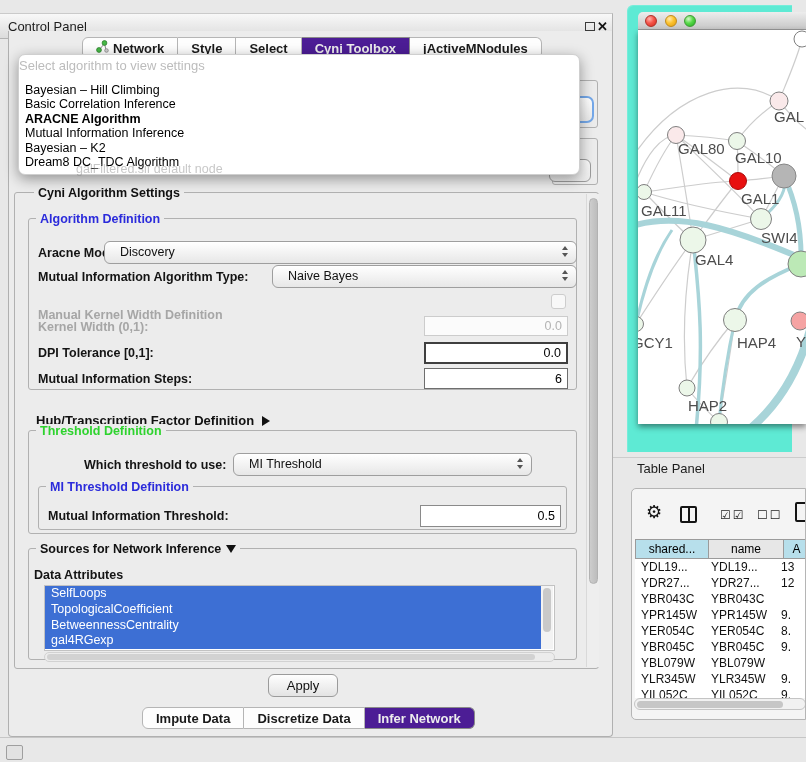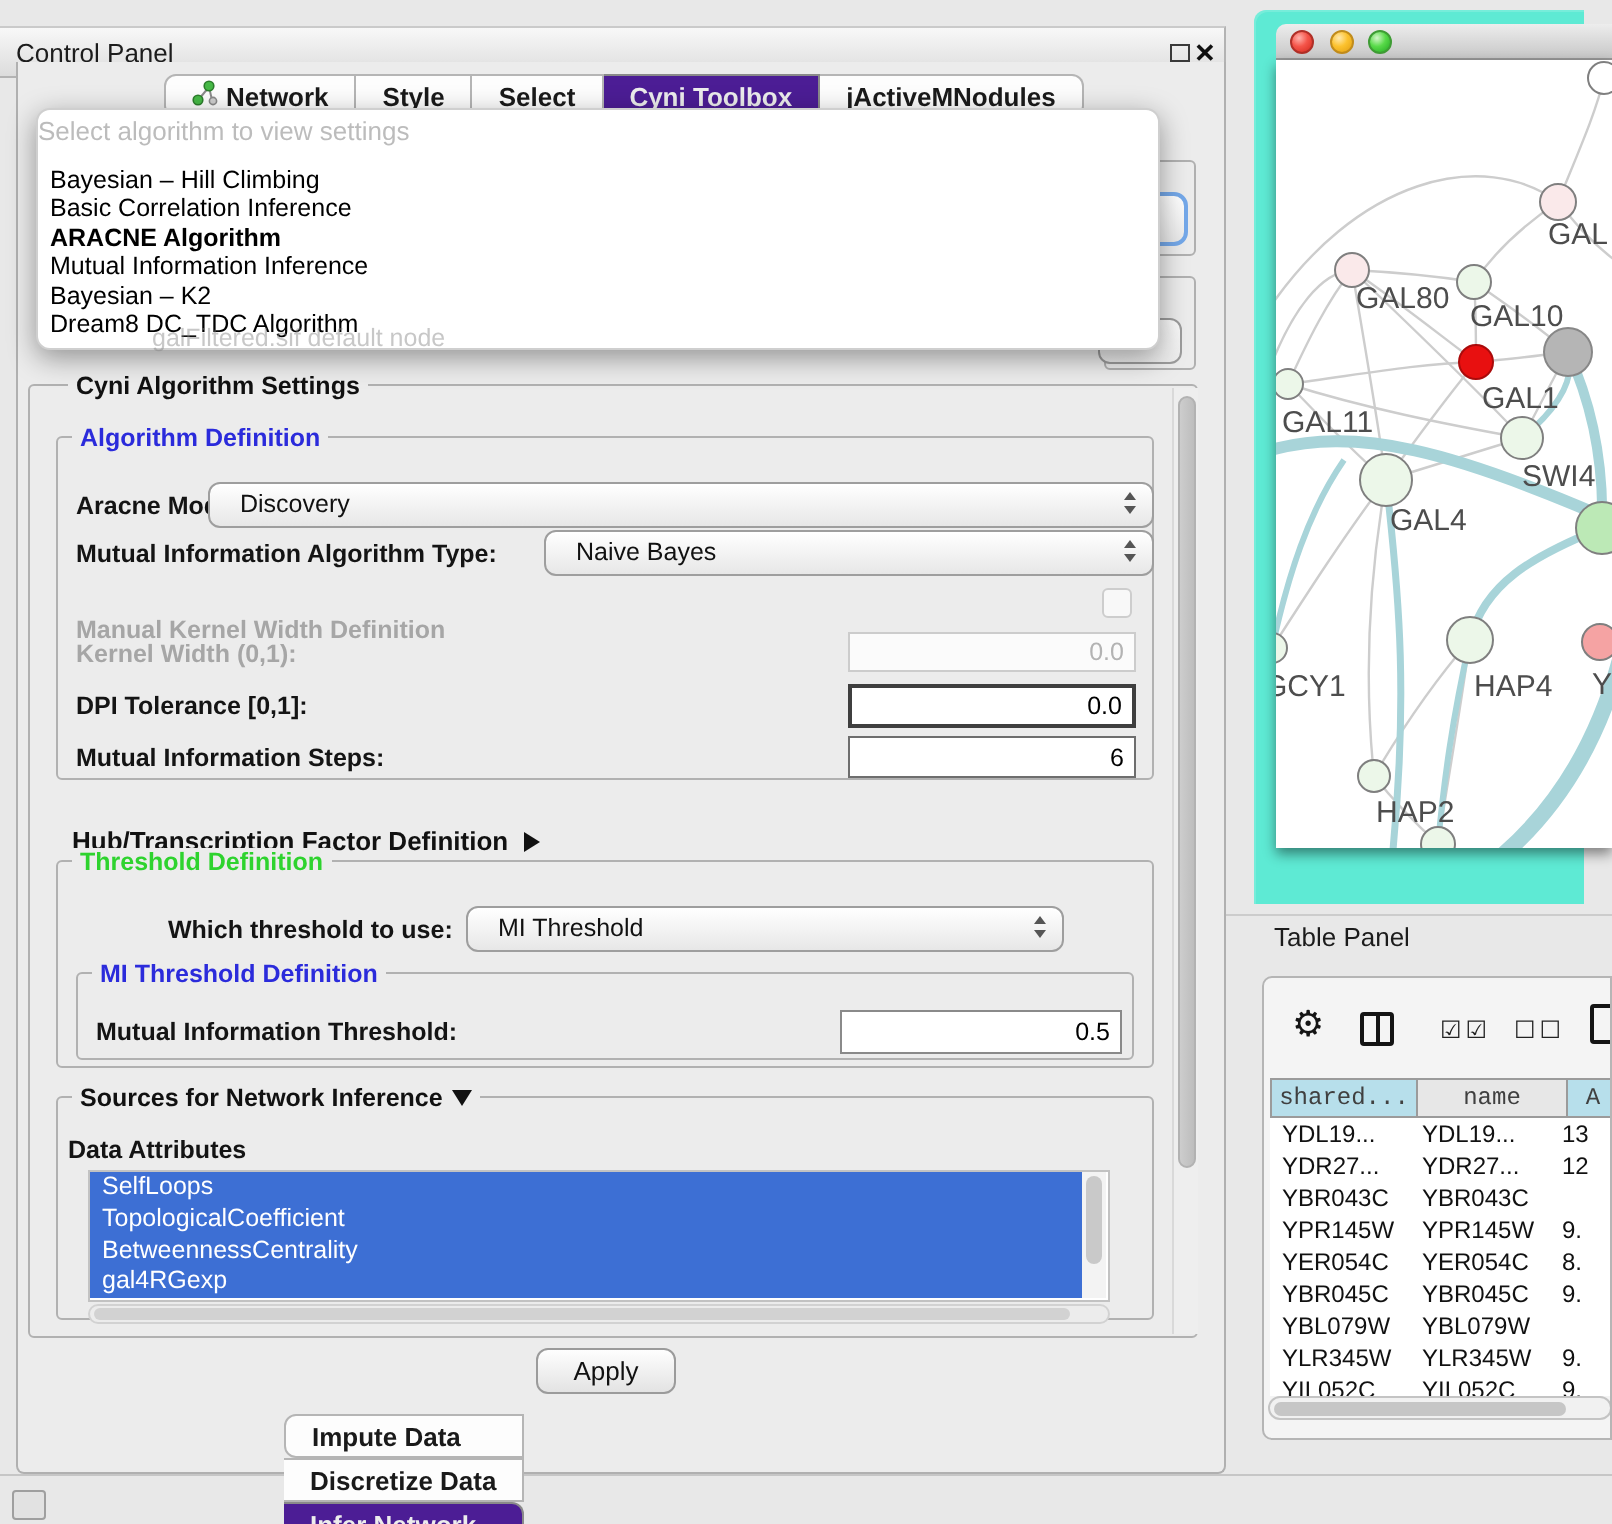--- a/index.html
+++ b/index.html
@@ -17,21 +17,21 @@
   .cp-body { position:absolute; left:8px; top:31px; width:605px; height:706px;
     background:#ececec; border:1px solid #b0b0b0; border-top:none; border-radius:0 0 4px 4px; }
 
   
   .tab-bar { position:absolute; left:82px; top:37px; height:22px; display:flex; z-index:3; }
   .tab { height:22px; line-height:21px; padding:0 13px; background:#fdfdfd; border:1px solid #b5b5b5;
     border-left:none; font-size:13px; font-weight:600; color:#1a1a1a; display:flex; align-items:center; gap:4px; }
   .tab:first-child { border-left:1px solid #b5b5b5; border-radius:6px 0 0 6px; }
   .tab:last-child { border-radius:0 6px 6px 0; }
   .tab.selected { background:#4c1d95; color:#ededed; border-color:#8a8a8a; }
-  .tab-bar-bottom { left:142px; top:707px;flex-direction:column; }
+  .tab-bar-bottom { left:142px; top:707px; }
 
   
   .popup { position:absolute; left:18px; top:54px; width:562px; height:121px; background:#ffffff;
     border:1px solid #cfcfcf; border-radius:7px; box-shadow:0 4px 14px rgba(0,0,0,.38); z-index:20; overflow:hidden; }
   .popup-placeholder { display:block; text-align:left; margin-top:3px; font-size:13px; color:#bcbcbc; }
   .popup-items { position:absolute; left:6px; top:28px; right:6px; }
   .popup-item { font-size:12.5px; line-height:14.4px; color:#000; white-space:nowrap; }
   .popup-item.bold { font-weight:bold; }
 
   
@@ -102,21 +102,21 @@
   .tp-panel { position:absolute; left:631px; top:488px; width:175px; height:232px; background:#f4f4f4;
     border:1px solid #b5b5b5; border-radius:5px 0 0 5px; overflow:hidden; }
   .gear { position:absolute; left:14px; top:14px; font-size:18px; line-height:18px; color:#141414; }
   .colsplit { position:absolute; left:48px; top:17px; width:17px; height:17px; border:2px solid #141414; border-radius:2px; }
   .colsplit::after { content:""; position:absolute; left:5.5px; top:0; width:2px; height:13px; background:#141414; }
   .cbicons { position:absolute; top:19px; font-size:12px; letter-spacing:2px; color:#222; }
   .cb-checked { left:88px; }
   .cb-unchecked { left:125px; }
   .docicon { position:absolute; left:163px; top:13px; width:14px; height:20px; border:2px solid #141414; border-radius:2px; background:#f4f4f4; }
   .tp-header { position:absolute; left:3px; top:50px; height:20px; display:flex; }
-  .tp-hcell { border:1px solid #9b9b9b; border-left:none; font-size:12px; text-align:center; line-height:18px; color:#404040; overflow:hidden; white-space:nowrap;font-family:Liberation Mono, monospace; }
+  .tp-hcell { border:1px solid #9b9b9b; border-left:none; font-size:12px; text-align:center; line-height:18px; color:#000000; overflow:hidden; white-space:nowrap; }
   .tp-hcell:first-child { border-left:1px solid #9b9b9b; }
   .tp-hcell.hl { background:#b7dfeb; }
   .tp-hcell.plain { background:#e7e7e7; }
   .tp-body { position:absolute; left:3px; top:70px; width:172px; height:139px; background:#fff; overflow:hidden; }
   .tp-row { display:flex; height:16px; line-height:16px; font-size:12px; white-space:nowrap; }
   .tp-c1 { width:72px; padding-left:6px; overflow:hidden; }
   .tp-c2 { width:72px; padding-left:4px; overflow:hidden; }
   .tp-c3 { width:24px; padding-left:2px; overflow:hidden; }
   .tp-hsb { position:absolute; left:2px; top:209px; width:172px; height:12px; background:#f1f1f1; border:1px solid #c4c4c4; border-radius:6px; }
   .tp-hsb .thumb { position:absolute; left:2px; top:1.5px; width:146px; height:7px; background:#c6c6c6; border-radius:4px; }

